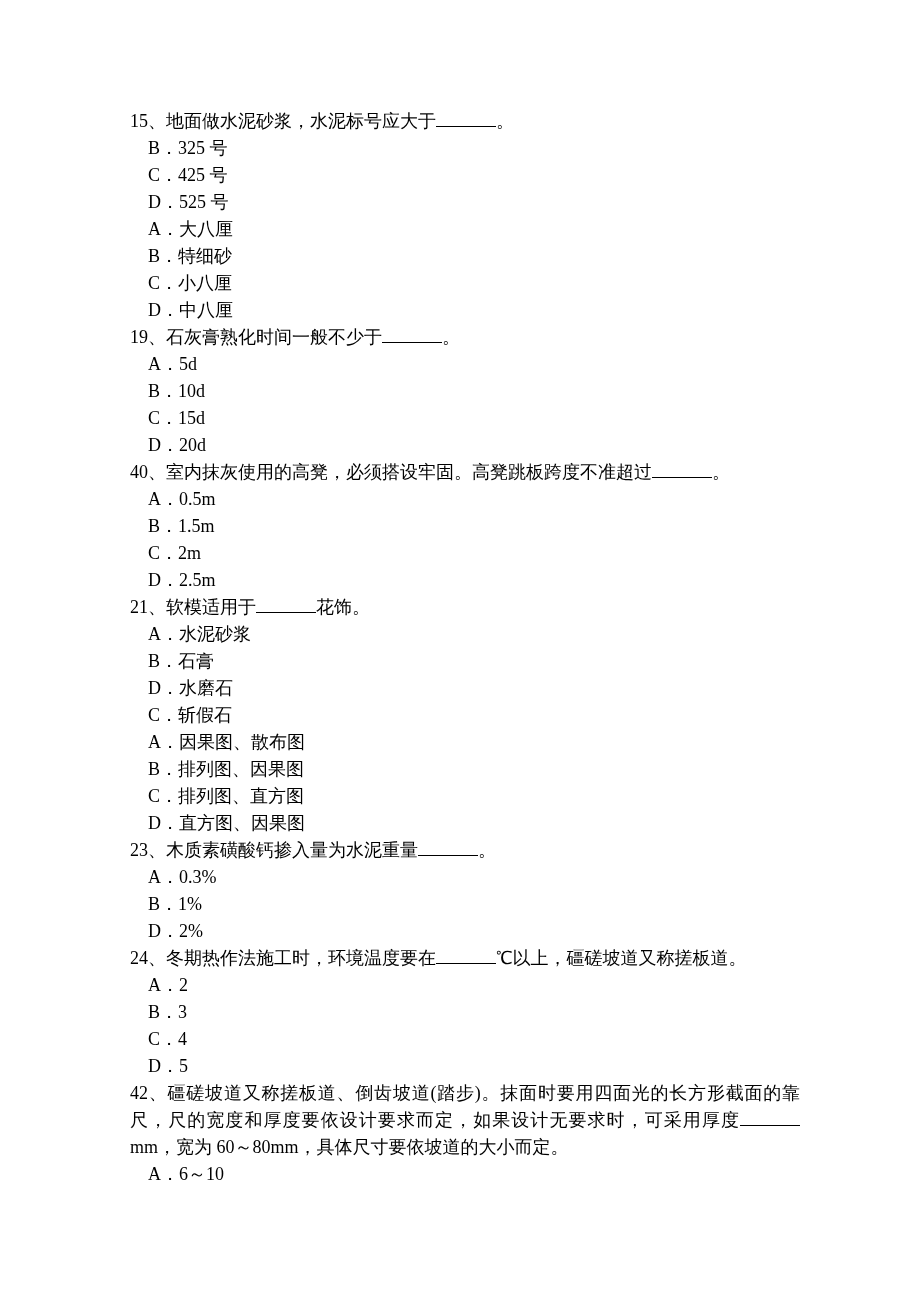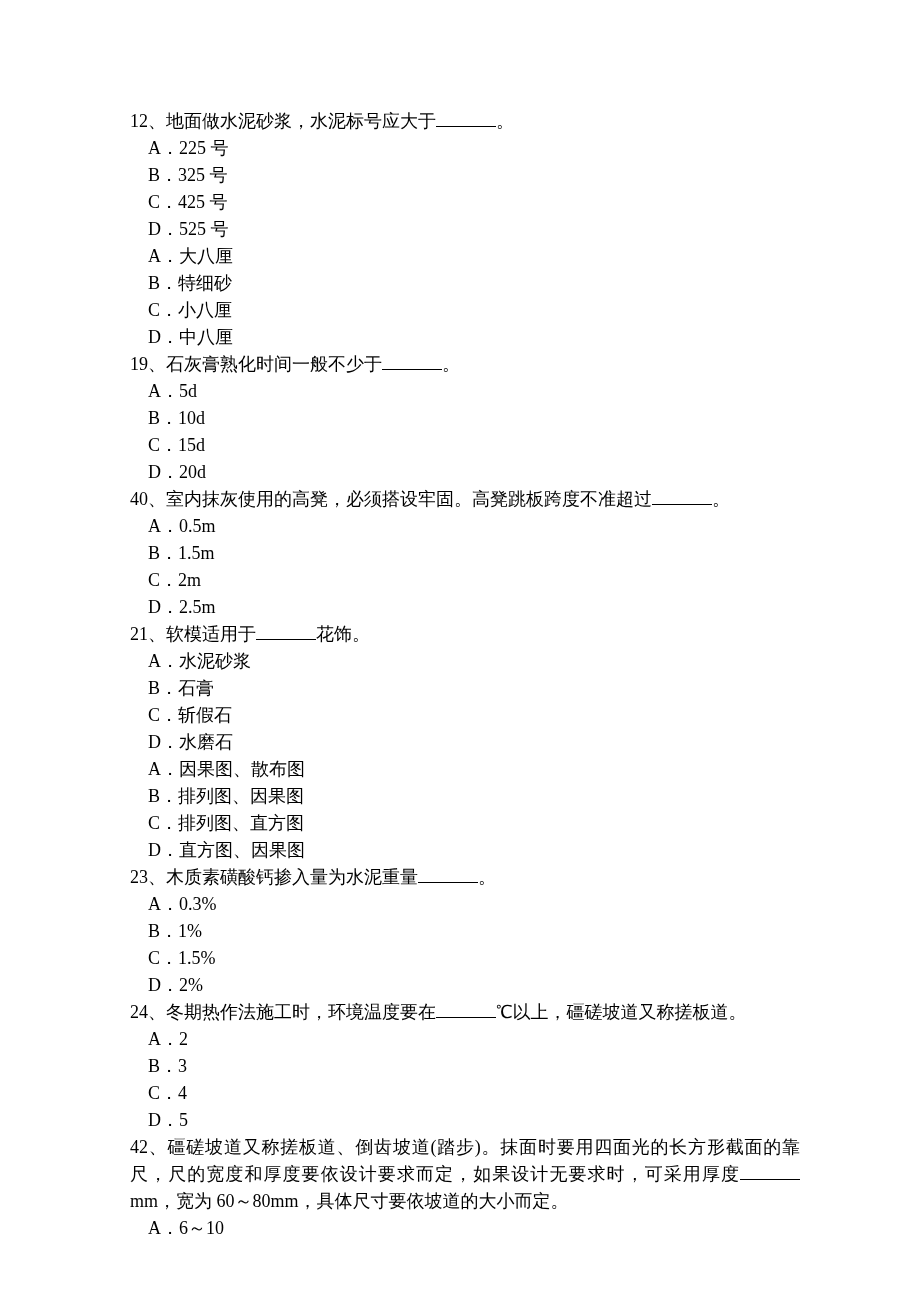--- a/index.html
+++ b/index.html
@@ -30,52 +30,50 @@
     border-bottom: 1px solid #000;
     width: 60px;
     height: 0.9em;
     vertical-align: baseline;
   }
 </style>
 </head>
 <body>
 
 <div class="page" id="page-root">
-    <p class="question-text"><span>12</span><span>、</span><span>地面做水泥砂浆，水泥标号应大于</span><span class="blank"></span><span>。</span></p>
-    <p class="option"><span>A</span><span>．</span><span>225 号</span></p>
+    <p class="question-text"><span>15</span><span>、</span><span>地面做水泥砂浆，水泥标号应大于</span><span class="blank"></span><span>。</span></p>
     <p class="option"><span>B</span><span>．</span><span>325 号</span></p>
     <p class="option"><span>C</span><span>．</span><span>425 号</span></p>
     <p class="option"><span>D</span><span>．</span><span>525 号</span></p>
     <p class="option"><span>A</span><span>．</span><span>大八厘</span></p>
     <p class="option"><span>B</span><span>．</span><span>特细砂</span></p>
     <p class="option"><span>C</span><span>．</span><span>小八厘</span></p>
     <p class="option"><span>D</span><span>．</span><span>中八厘</span></p>
     <p class="question-text"><span>19</span><span>、</span><span>石灰膏熟化时间一般不少于</span><span class="blank"></span><span>。</span></p>
     <p class="option"><span>A</span><span>．</span><span>5d</span></p>
     <p class="option"><span>B</span><span>．</span><span>10d</span></p>
     <p class="option"><span>C</span><span>．</span><span>15d</span></p>
     <p class="option"><span>D</span><span>．</span><span>20d</span></p>
     <p class="question-text"><span>40</span><span>、</span><span>室内抹灰使用的高凳，必须搭设牢固。高凳跳板跨度不准超过</span><span class="blank"></span><span>。</span></p>
     <p class="option"><span>A</span><span>．</span><span>0.5m</span></p>
     <p class="option"><span>B</span><span>．</span><span>1.5m</span></p>
     <p class="option"><span>C</span><span>．</span><span>2m</span></p>
     <p class="option"><span>D</span><span>．</span><span>2.5m</span></p>
     <p class="question-text"><span>21</span><span>、</span><span>软模适用于</span><span class="blank"></span><span>花饰。</span></p>
     <p class="option"><span>A</span><span>．</span><span>水泥砂浆</span></p>
     <p class="option"><span>B</span><span>．</span><span>石膏</span></p>
+    <p class="option"><span>D</span><span>．</span><span>水磨石</span></p>
     <p class="option"><span>C</span><span>．</span><span>斩假石</span></p>
-    <p class="option"><span>D</span><span>．</span><span>水磨石</span></p>
     <p class="option"><span>A</span><span>．</span><span>因果图、散布图</span></p>
     <p class="option"><span>B</span><span>．</span><span>排列图、因果图</span></p>
     <p class="option"><span>C</span><span>．</span><span>排列图、直方图</span></p>
     <p class="option"><span>D</span><span>．</span><span>直方图、因果图</span></p>
     <p class="question-text"><span>23</span><span>、</span><span>木质素磺酸钙掺入量为水泥重量</span><span class="blank"></span><span>。</span></p>
     <p class="option"><span>A</span><span>．</span><span>0.3%</span></p>
     <p class="option"><span>B</span><span>．</span><span>1%</span></p>
-    <p class="option"><span>C</span><span>．</span><span>1.5%</span></p>
     <p class="option"><span>D</span><span>．</span><span>2%</span></p>
     <p class="question-text"><span>24</span><span>、</span><span>冬期热作法施工时，环境温度要在</span><span class="blank"></span><span>℃以上，礓磋坡道又称搓板道。</span></p>
     <p class="option"><span>A</span><span>．</span><span>2</span></p>
     <p class="option"><span>B</span><span>．</span><span>3</span></p>
     <p class="option"><span>C</span><span>．</span><span>4</span></p>
     <p class="option"><span>D</span><span>．</span><span>5</span></p>
     <p class="question-text"><span>42</span><span>、</span><span>礓磋坡道又称搓板道、倒齿坡道(踏步)。抹面时要用四面光的长方形截面的靠尺，尺的宽度和厚度要依设计要求而定，如果设计无要求时，可采用厚度</span><span class="blank"></span><span>mm，宽为 60～80mm，具体尺寸要依坡道的大小而定。</span></p>
     <p class="option"><span>A</span><span>．</span><span>6～10</span></p>
   </div>
 

